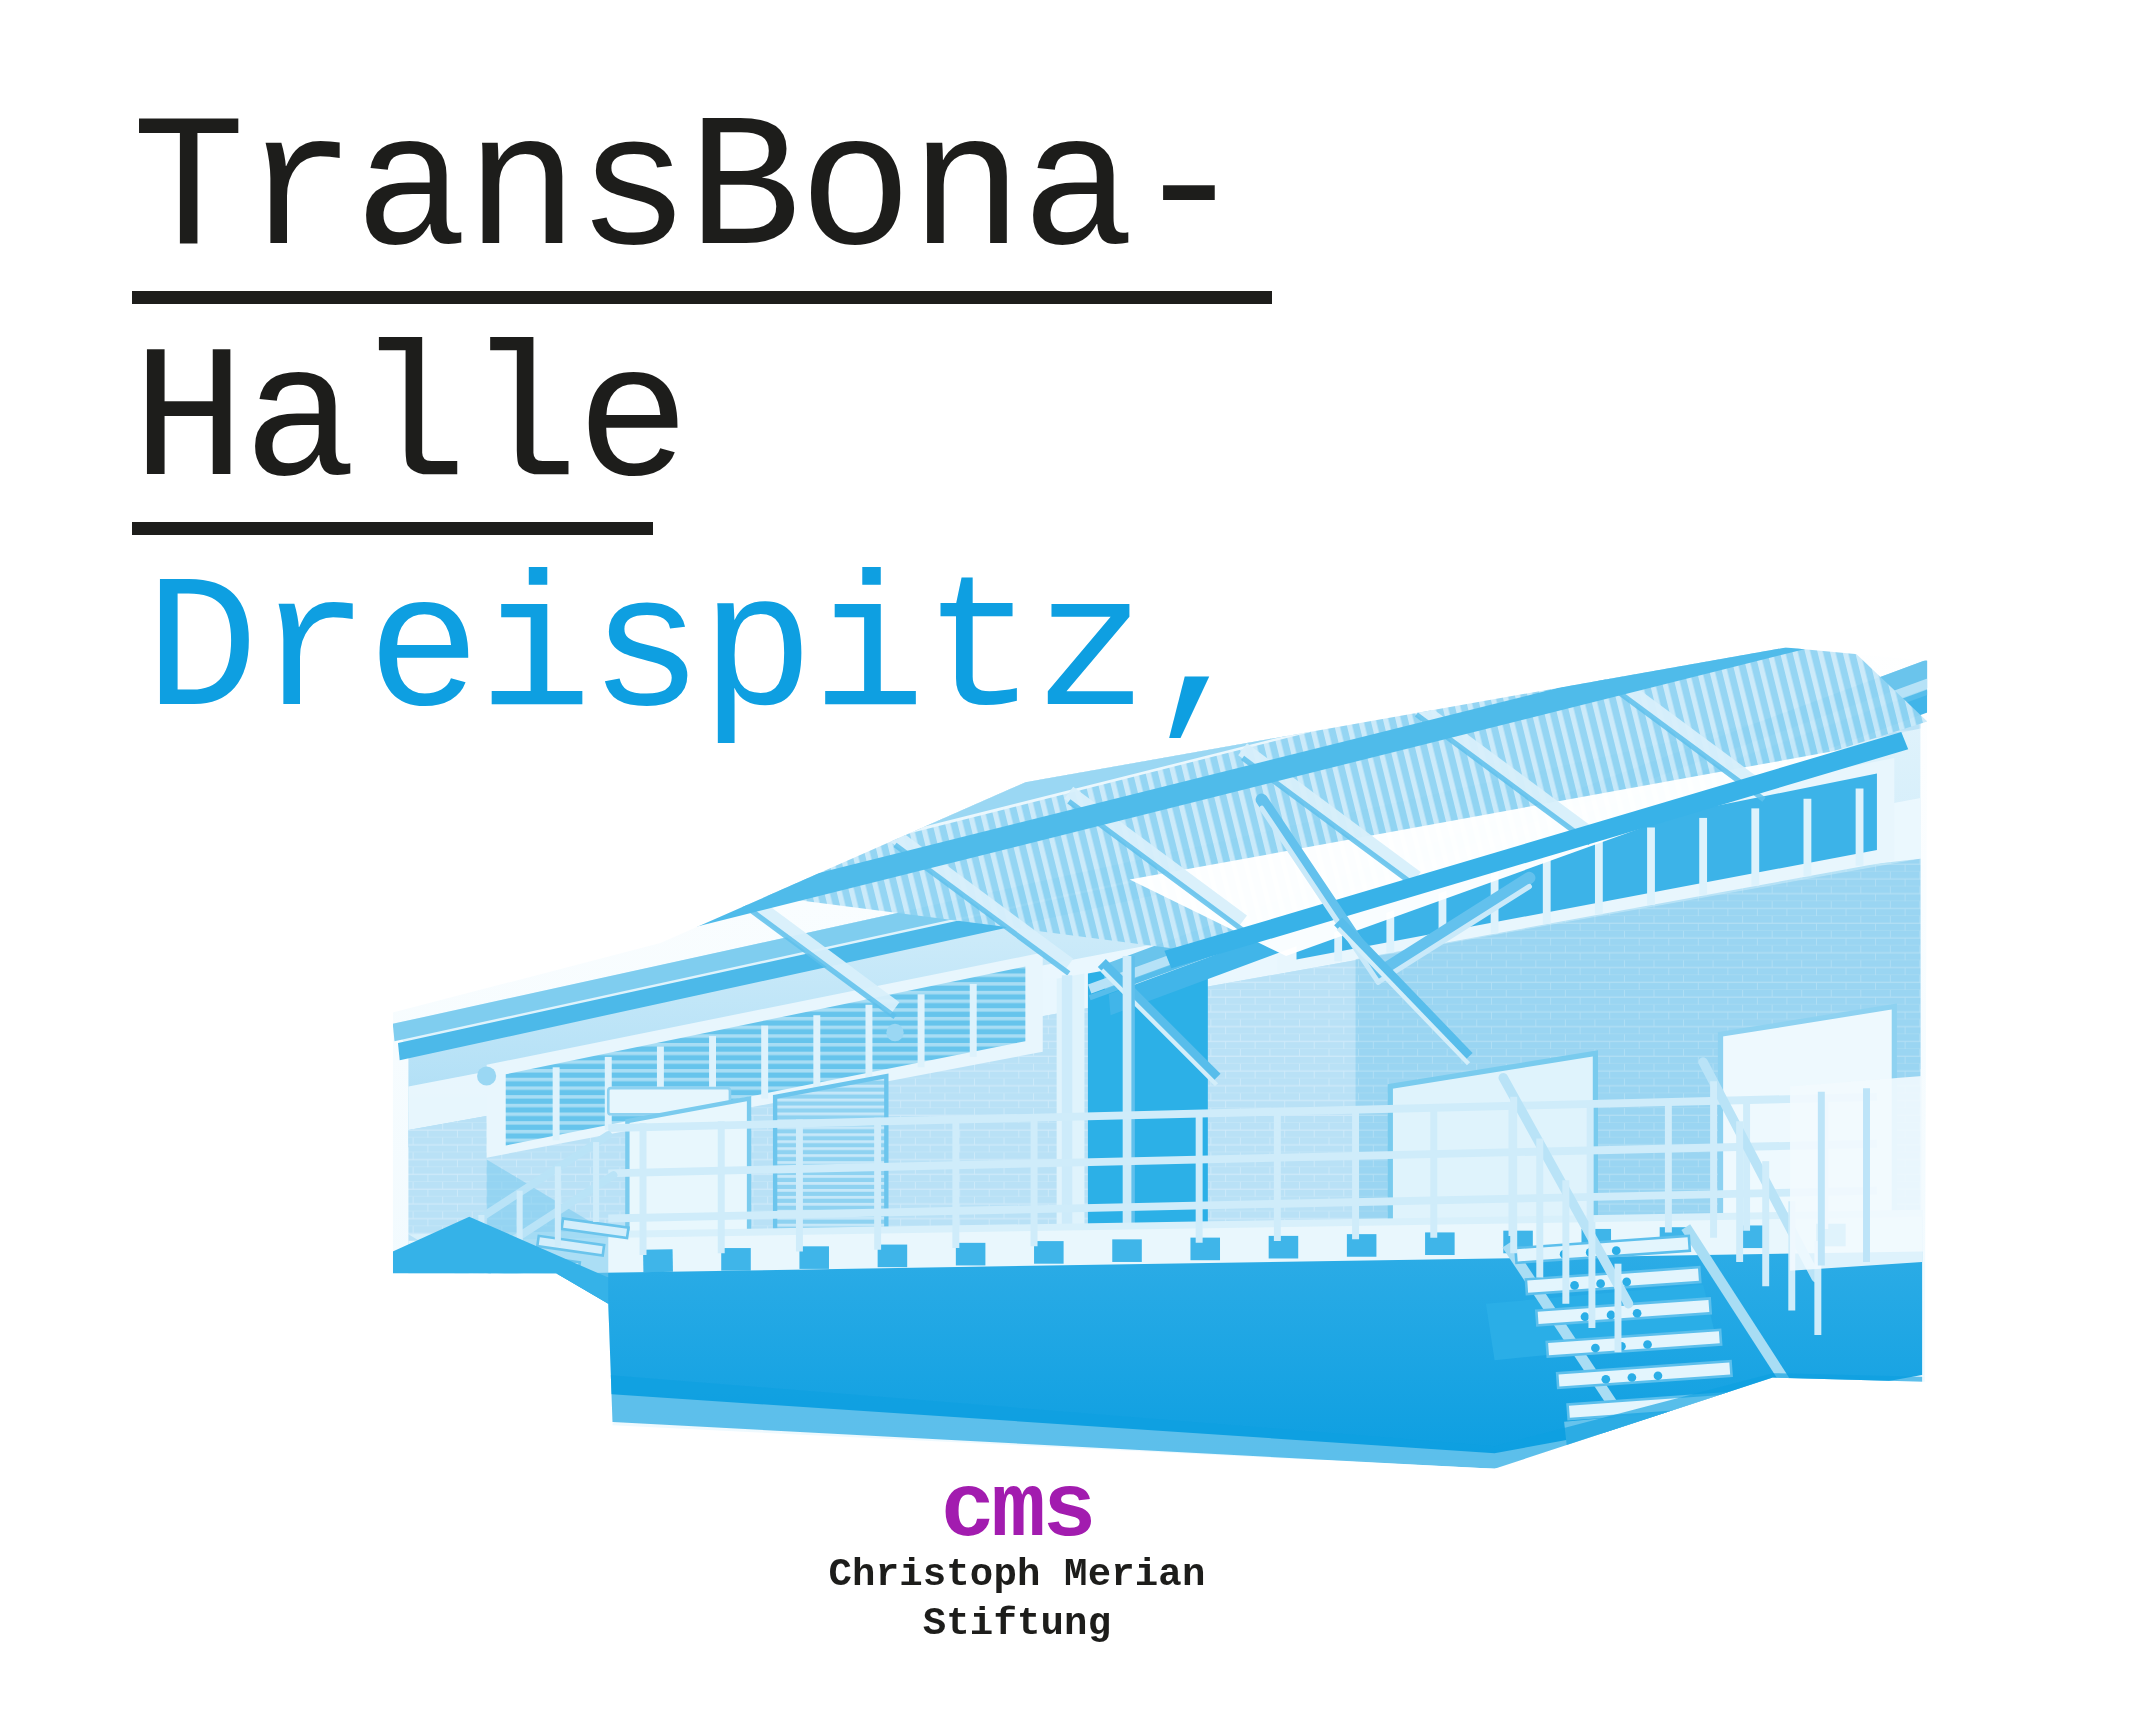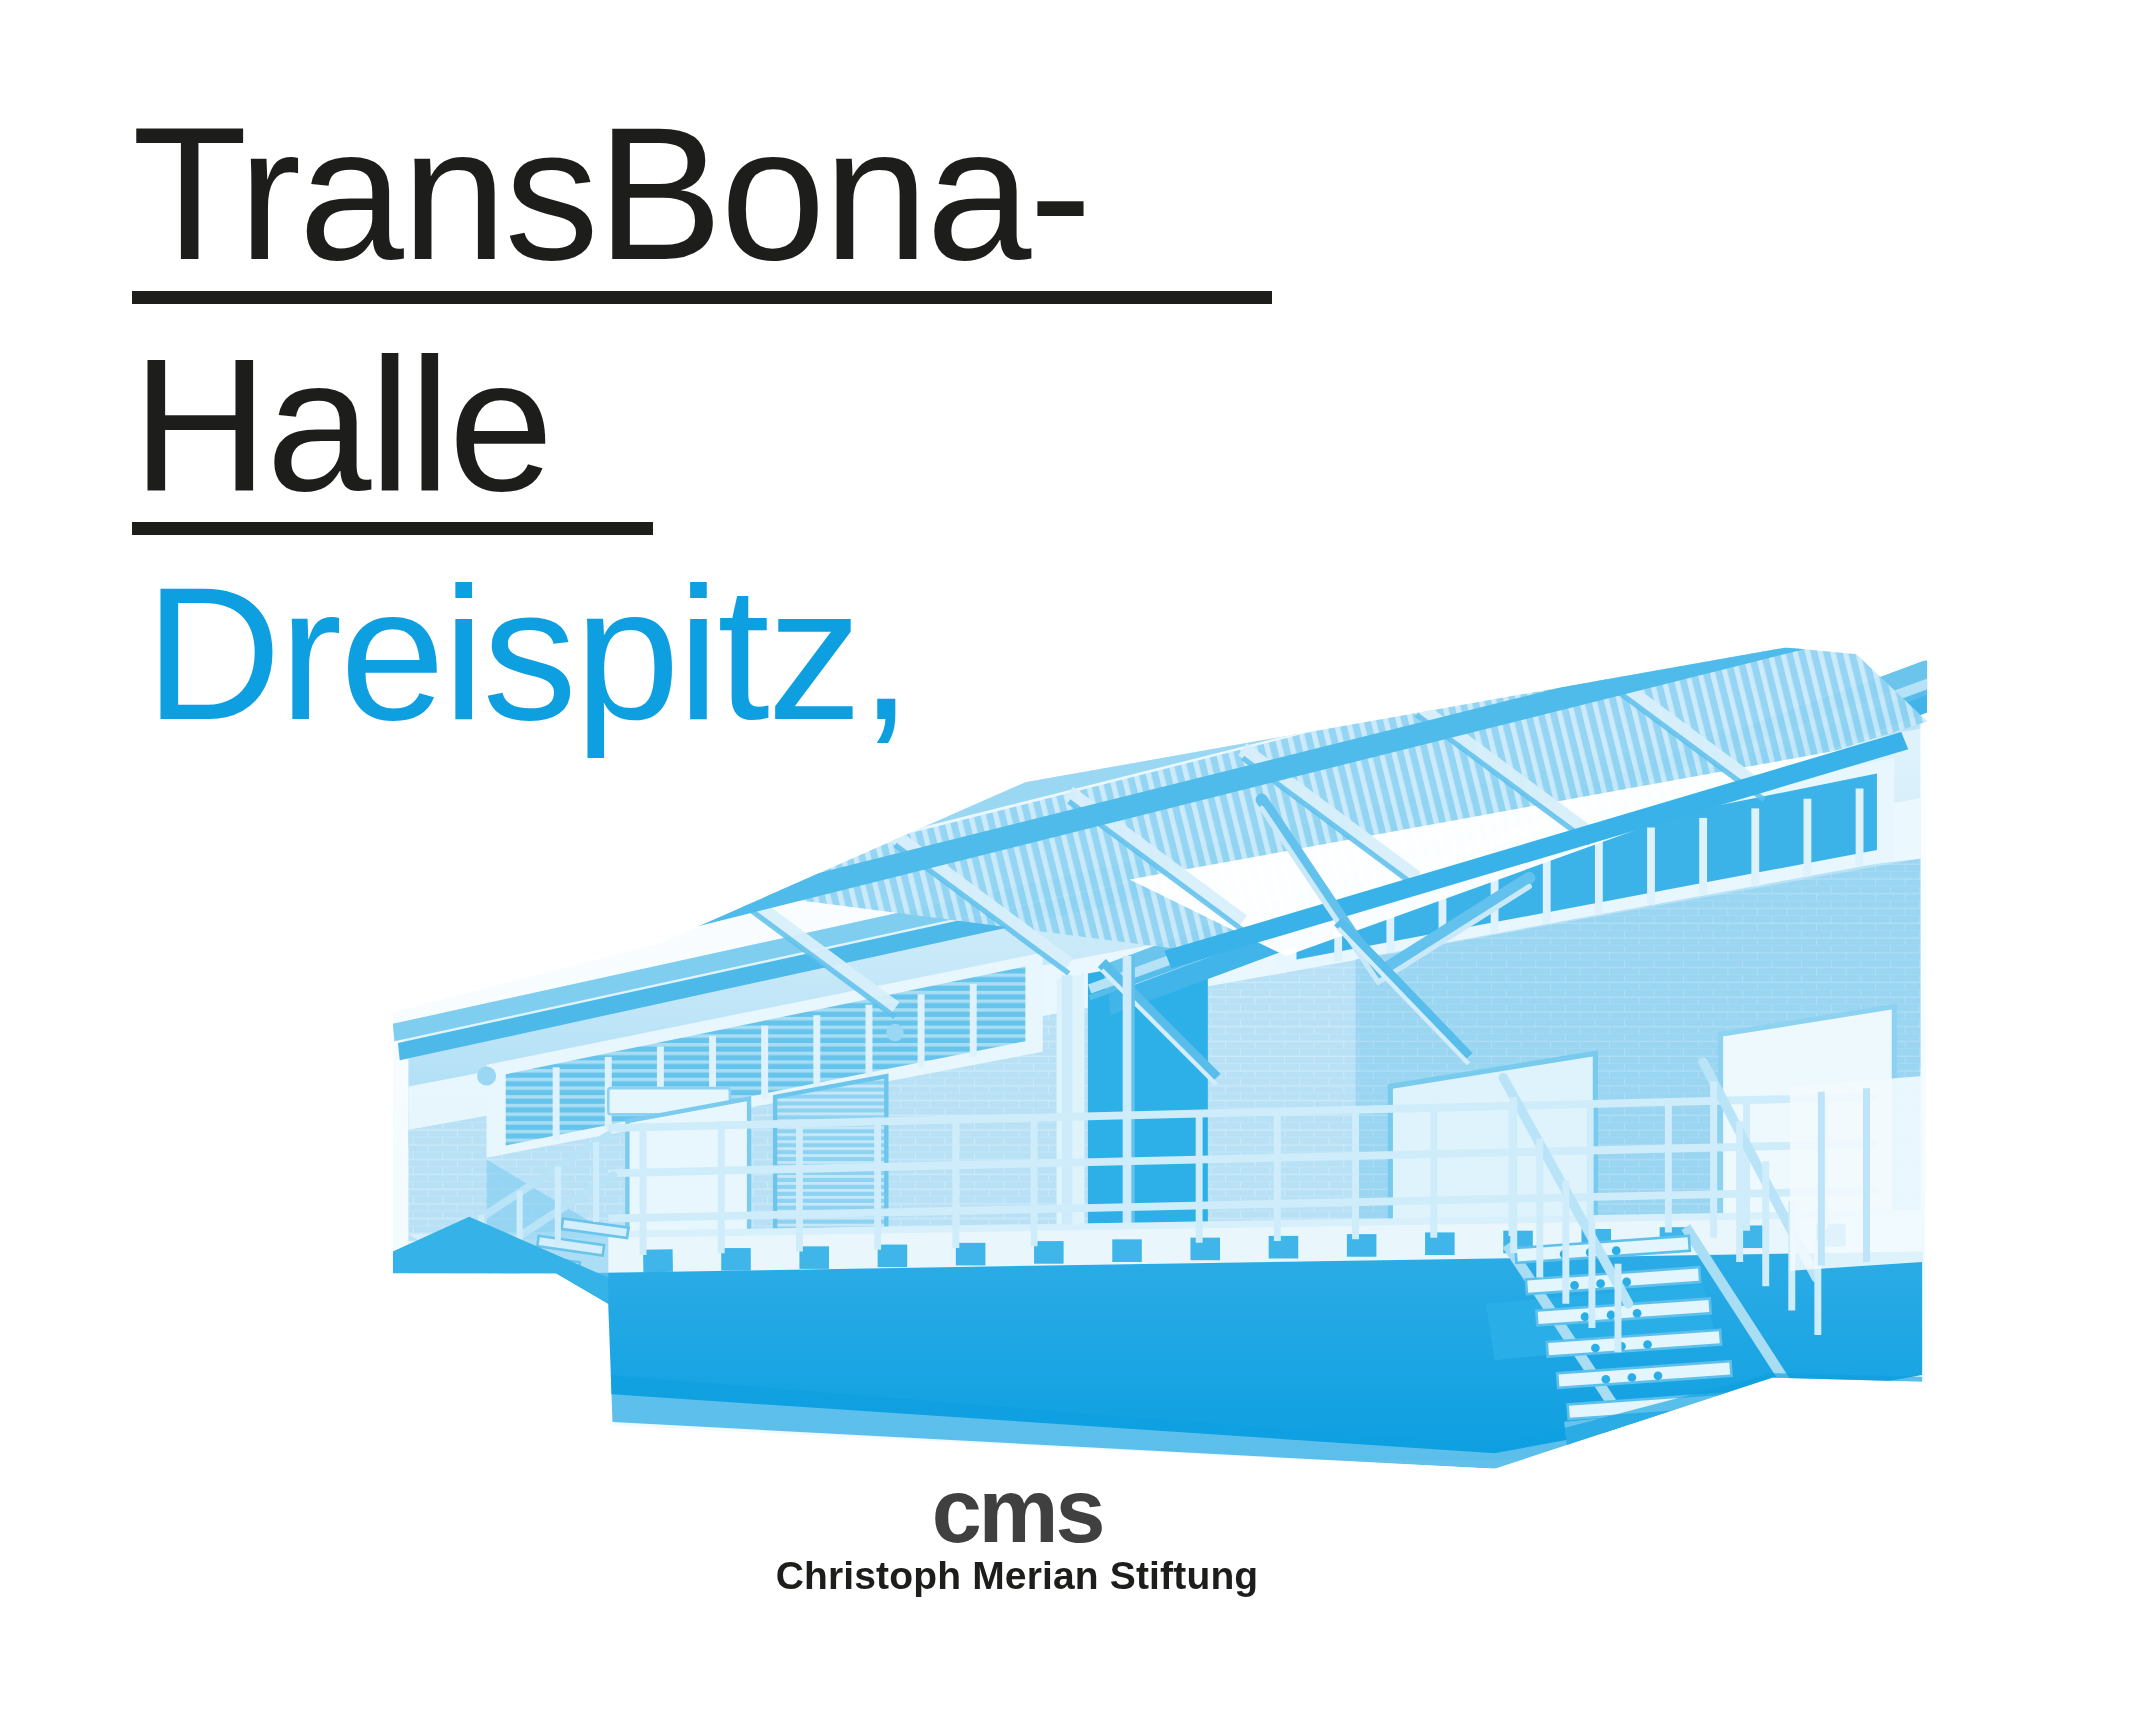--- a/index.html
+++ b/index.html
@@ -7,21 +7,21 @@
     margin: 0;
     padding: 0;
     background: #ffffff;
   }
   #poster {
     position: relative;
     width: 2155px;
     height: 1642px;
     background: #ffffff;
     overflow: hidden;
-    font-family: Liberation Sans, sans-serif;
+    font-family: Liberation Mono, monospace;
   }
 
   
   .photo-layer {
     position: absolute;
     left: 0;
     top: 0;
     width: 2155px;
     height: 1721px;
     z-index: 1;
@@ -77,21 +77,21 @@
   
   .logo-block {
     position: absolute;
     left: 765px;
     top: 1471px;
     z-index: 4;
     width: 504px;
     text-align: center;
   }
   .logo-mark {
-    color: #404040;
+    color: #a21caf;
     font-size: 90px;
     line-height: 80px;
     font-weight: 700;
     letter-spacing: -0.035em;
     display: block;
   }
   .logo-sub {
     color: #1d1d1b;
     font-size: 39px;
     line-height: 49px;

